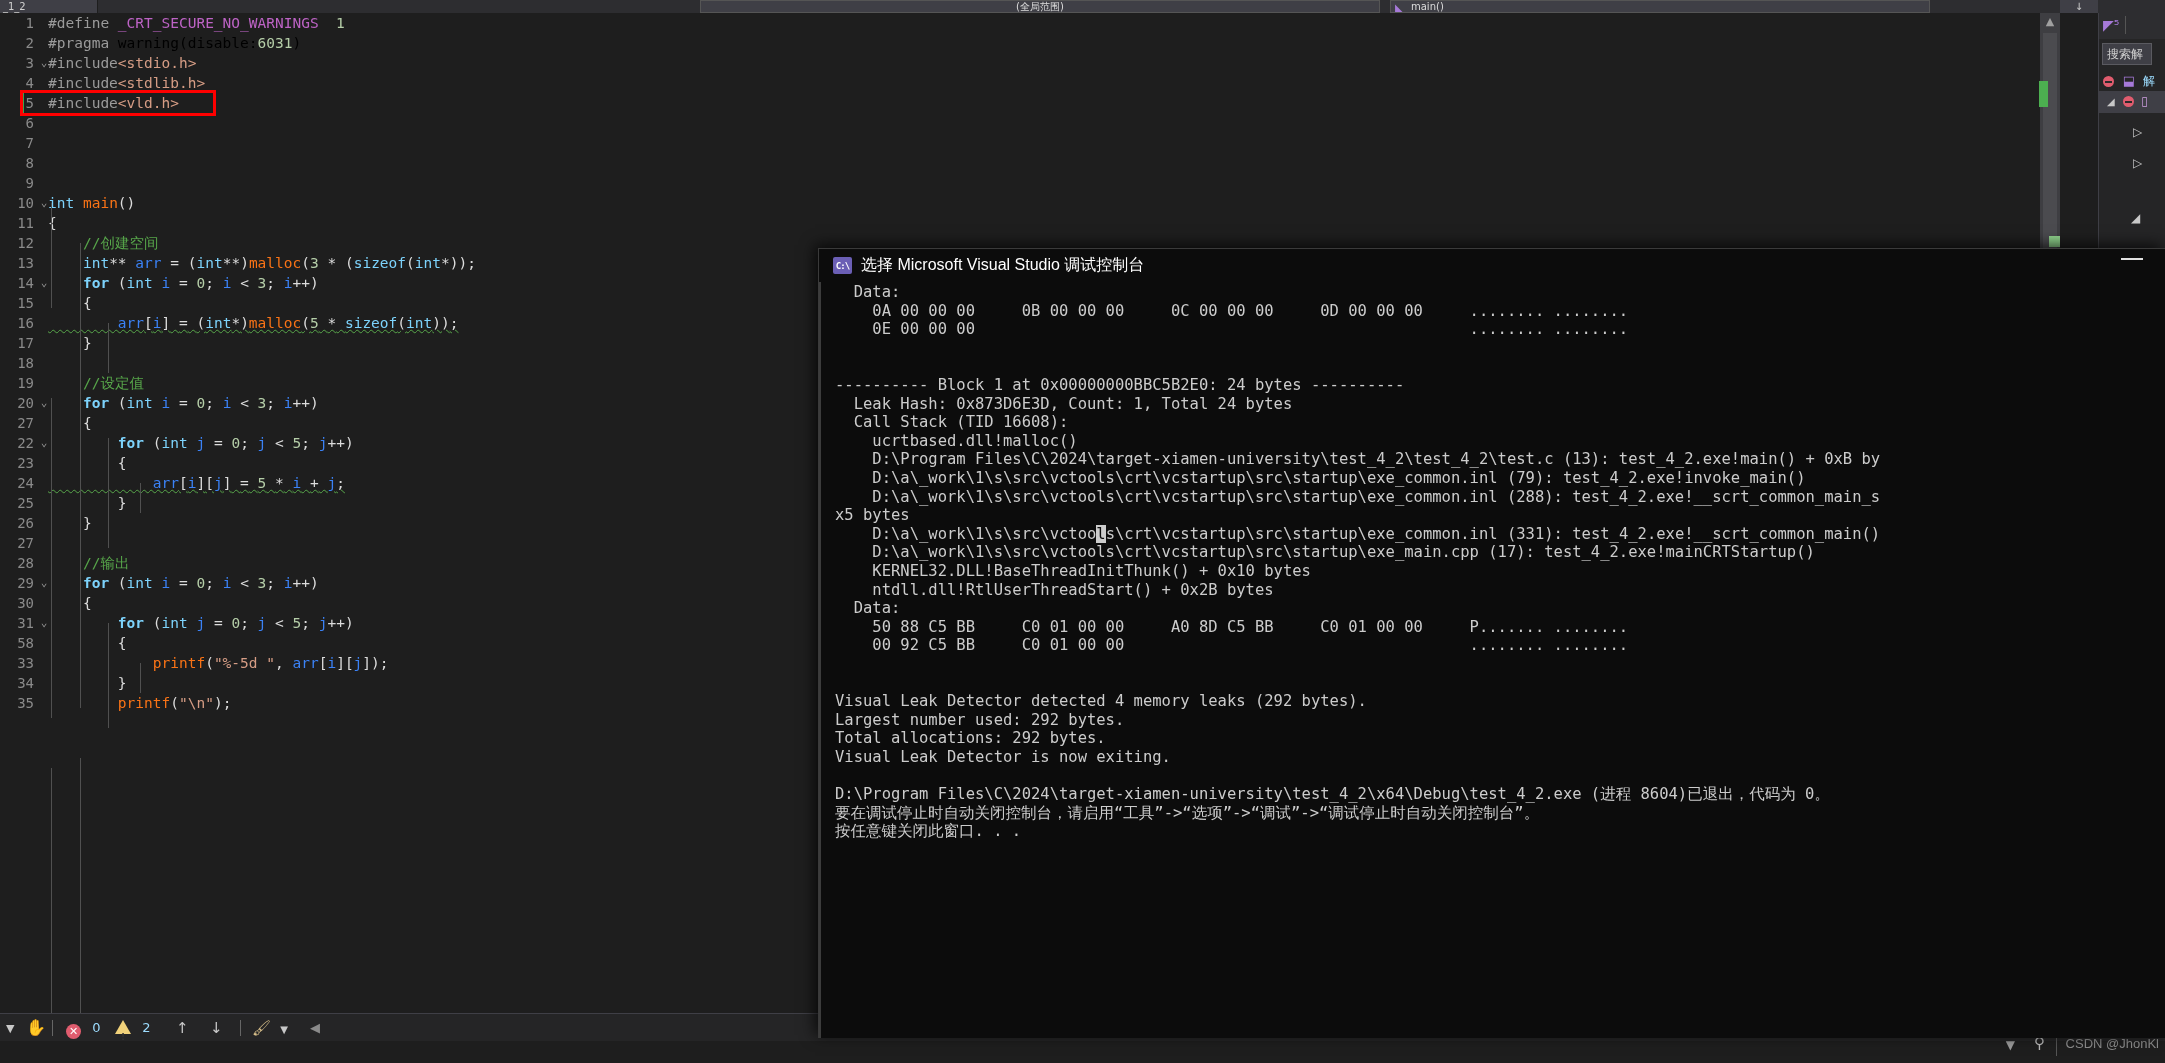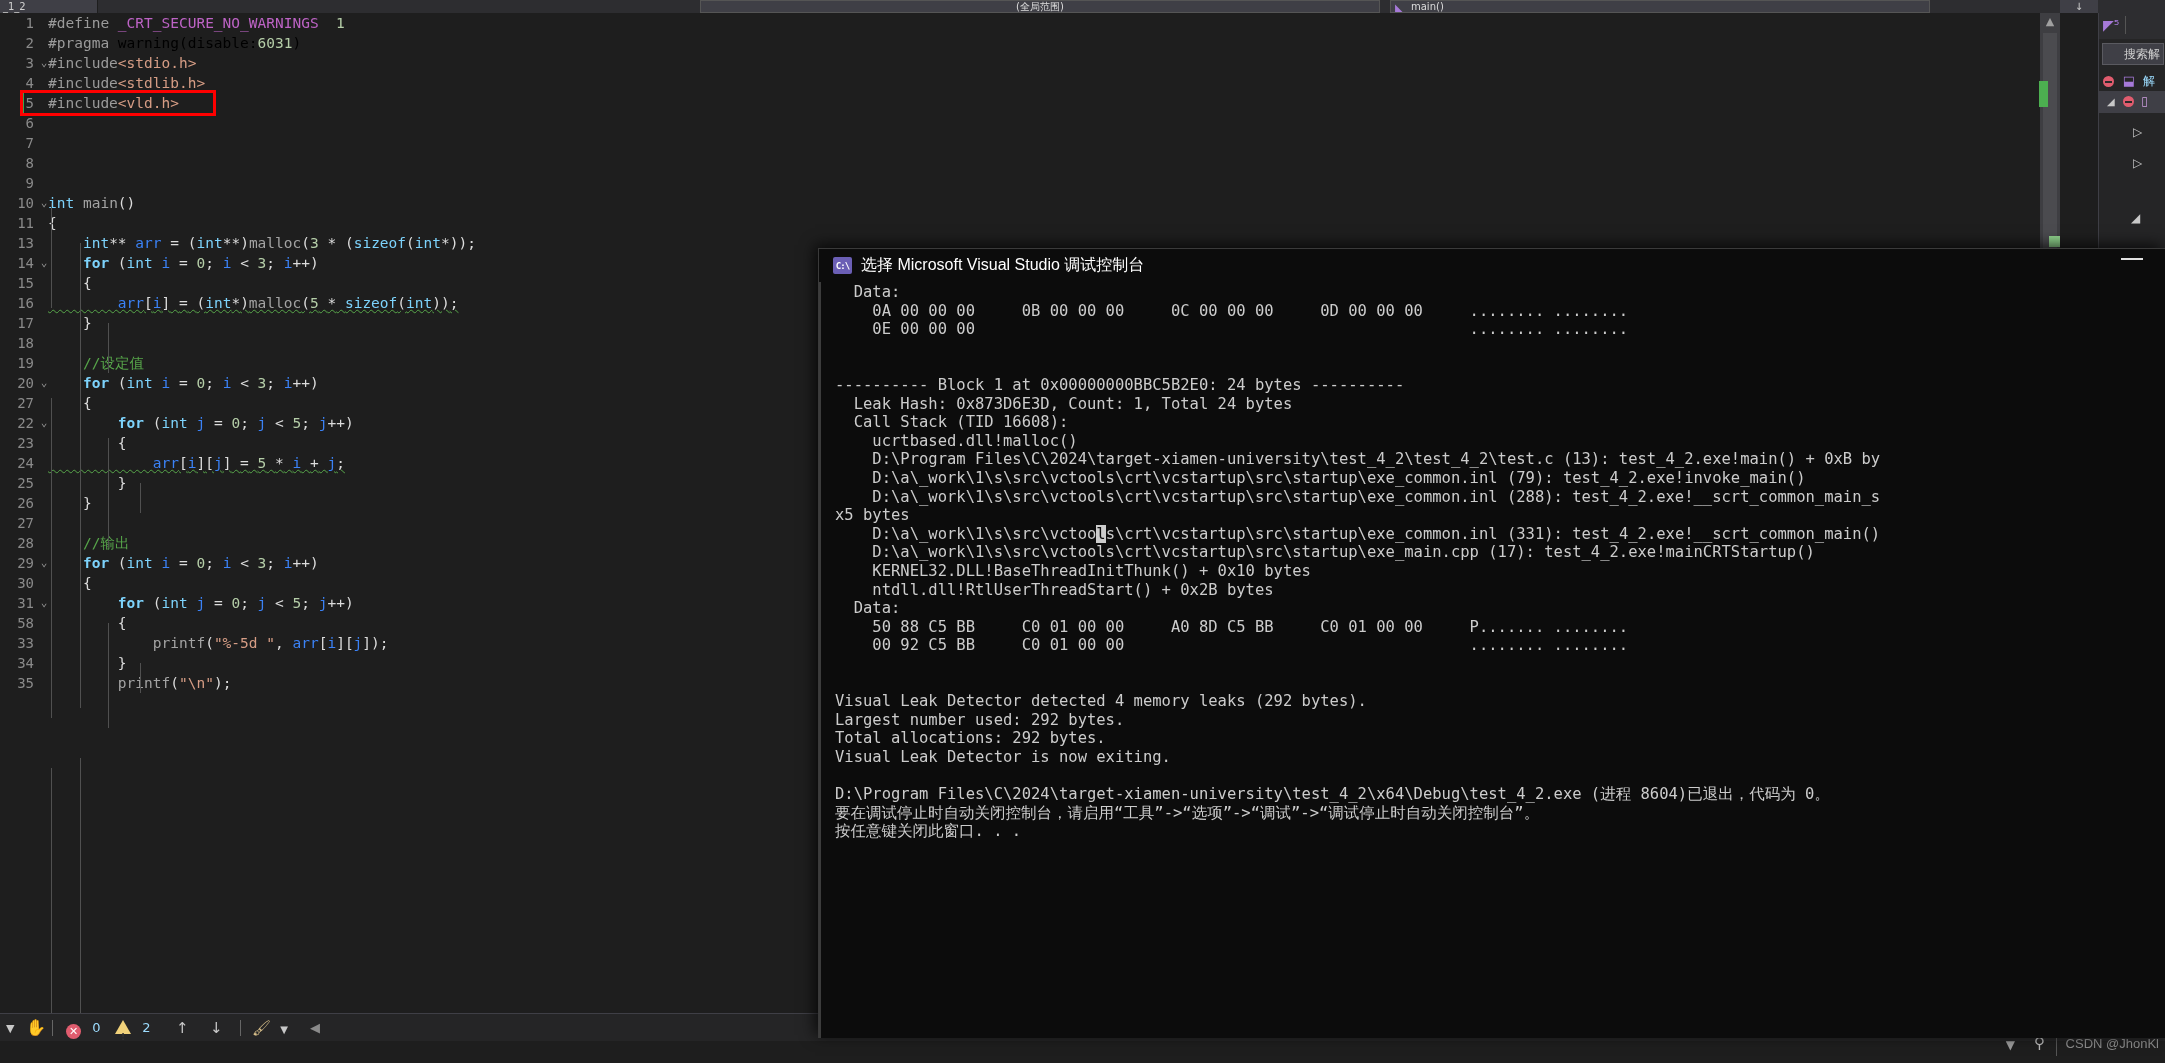--- a/index.html
+++ b/index.html
@@ -65,21 +65,21 @@
     position: absolute; width: 1px; background: #505050;
   }
 
   
   .c-pp      { color: #9b9b9b; }
   .c-macro   { color: #bd63c5; }
   .c-num     { color: #b5cea8; }
   .c-str     { color: #d69d85; }
   .c-kw      { color: #7dd3fc; }
   .c-kw2     { color: #7dd3fc; font-weight: bold; }
-  .c-fn      { color: #a3a3a3; }
+  .c-fn      { color: #f97316; }
   .c-var     { color: #3b82f6; }
   .c-cmt     { color: #57a64a; }
   .c-punct   { color: #dcdcdc; }
 
   .squiggle {
     text-decoration: underline;
     text-decoration-style: wavy;
     text-decoration-color: #57a64a;
     text-decoration-thickness: 1px;
   }
@@ -107,23 +107,23 @@
     position:absolute; left:6px; top:203px; width:11px; height:11px; background:#8fd18c;
   }
 
   
   .right-panel {
     position: absolute; left: 2098px; top: 13px; width: 67px; height: 1000px;
     background: #252526; border-left: 1px solid #3f3f46;
     font-size: 12px; color: #e8e8e8;
   }
   .rp-searchbox {
-    position:absolute; left:3px; top:30px; width:62px; height:22px;
+    position:absolute; left:3px; top:30px; width:50px; height:22px;
     background:#3f3f46; border:1px solid #5a5a60; color:#cfcfcf;
-    font-size:12px; line-height:20px; padding-left:21px; overflow:hidden; white-space:nowrap;
+    font-size:12px; line-height:20px; padding-left:4px; overflow:hidden; white-space:nowrap;
   }
   .rp-toolbar { position:absolute; left:0; top:0; width:67px; height:26px; background:#2d2d30; }
   .rp-vsicon { position:absolute; left:4px; top:4px; width:18px; height:16px; }
   .rp-item { position:absolute; white-space:nowrap; font-size:12px; }
   .err-dot {
     display:inline-block; width:11px; height:11px; border-radius:50%;
     background:#e05c6e; position:relative; vertical-align:middle;
   }
   .err-dot::after {
     content:''; position:absolute; left:2px; top:4.5px; width:7px; height:2px; background:#2b2b2b;
@@ -222,20 +222,21 @@
         <div class="code-line"><span class="lnum">2</span><span class="codetext"><span class="c-pp">#pragma</span> warning(disable:<span class="c-num">6031</span>)</span></div>
         <div class="code-line"><span class="lnum">3</span><span class="glyphmargin-fold">⌄</span><span class="codetext"><span class="c-pp">#include</span><span class="c-str">&lt;stdio.h&gt;</span></span></div>
         <div class="code-line"><span class="lnum">4</span><span class="codetext"><span class="c-pp">#include</span><span class="c-str">&lt;stdlib.h&gt;</span></span></div>
         <div class="code-line"><span class="lnum">5</span><span class="chg-green"></span><span class="codetext"><span class="c-pp">#include</span><span class="c-str">&lt;vld.h&gt;</span></span></div>
         <div class="code-line"><span class="lnum">6</span><span class="codetext"></span></div>
         <div class="code-line"><span class="lnum">7</span><span class="codetext"></span></div>
         <div class="code-line"><span class="lnum">8</span><span class="codetext"></span></div>
         <div class="code-line"><span class="lnum">9</span><span class="codetext"></span></div>
         <div class="code-line"><span class="lnum">10</span><span class="glyphmargin-fold">⌄</span><span class="codetext"><span class="c-kw">int</span> <span class="c-fn">main</span><span class="c-punct">(</span><span class="c-punct">)</span></span></div>
         <div class="code-line"><span class="lnum">11</span><span class="codetext"><span class="c-punct">{</span></span></div>
+        <div class="code-line"><span class="lnum">12</span><span class="codetext">    <span class="c-cmt">//创建空间</span></span></div>
         <div class="code-line"><span class="lnum">13</span><span class="codetext">    <span class="c-kw">int</span><span class="c-punct">*</span><span class="c-punct">*</span> <span class="c-var">arr</span> <span class="c-punct">=</span> <span class="c-punct">(</span><span class="c-kw">int</span><span class="c-punct">*</span><span class="c-punct">*</span><span class="c-punct">)</span><span class="c-fn">malloc</span><span class="c-punct">(</span><span class="c-num">3</span> <span class="c-punct">*</span> <span class="c-punct">(</span><span class="c-kw">sizeof</span><span class="c-punct">(</span><span class="c-kw">int</span><span class="c-punct">*</span><span class="c-punct">)</span><span class="c-punct">)</span><span class="c-punct">;</span></span></div>
         <div class="code-line"><span class="lnum">14</span><span class="glyphmargin-fold">⌄</span><span class="codetext">    <span class="c-kw2">for</span> <span class="c-punct">(</span><span class="c-kw">int</span> <span class="c-var">i</span> <span class="c-punct">=</span> <span class="c-num">0</span><span class="c-punct">;</span> <span class="c-var">i</span> <span class="c-punct">&lt;</span> <span class="c-num">3</span><span class="c-punct">;</span> <span class="c-var">i</span><span class="c-punct">+</span><span class="c-punct">+</span><span class="c-punct">)</span></span></div>
         <div class="code-line"><span class="lnum">15</span><span class="codetext">    <span class="c-punct">{</span></span></div>
         <div class="code-line"><span class="lnum">16</span><span class="codetext squiggle">        <span class="c-var">arr</span><span class="c-punct">[</span><span class="c-var">i</span><span class="c-punct">]</span> <span class="c-punct">=</span> <span class="c-punct">(</span><span class="c-kw">int</span><span class="c-punct">*</span><span class="c-punct">)</span><span class="c-fn">malloc</span><span class="c-punct">(</span><span class="c-num">5</span> <span class="c-punct">*</span> <span class="c-kw">sizeof</span><span class="c-punct">(</span><span class="c-kw">int</span><span class="c-punct">)</span><span class="c-punct">)</span><span class="c-punct">;</span></span></div>
         <div class="code-line"><span class="lnum">17</span><span class="codetext">    <span class="c-punct">}</span></span></div>
         <div class="code-line"><span class="lnum">18</span><span class="codetext"></span></div>
         <div class="code-line"><span class="lnum">19</span><span class="codetext">    <span class="c-cmt">//设定值</span></span></div>
         <div class="code-line"><span class="lnum">20</span><span class="glyphmargin-fold">⌄</span><span class="codetext">    <span class="c-kw2">for</span> <span class="c-punct">(</span><span class="c-kw">int</span> <span class="c-var">i</span> <span class="c-punct">=</span> <span class="c-num">0</span><span class="c-punct">;</span> <span class="c-var">i</span> <span class="c-punct">&lt;</span> <span class="c-num">3</span><span class="c-punct">;</span> <span class="c-var">i</span><span class="c-punct">+</span><span class="c-punct">+</span><span class="c-punct">)</span></span></div>
         <div class="code-line"><span class="lnum">27</span><span class="codetext">    <span class="c-punct">{</span></span></div>
         <div class="code-line"><span class="lnum">22</span><span class="glyphmargin-fold">⌄</span><span class="codetext">        <span class="c-kw2">for</span> <span class="c-punct">(</span><span class="c-kw">int</span> <span class="c-var">j</span> <span class="c-punct">=</span> <span class="c-num">0</span><span class="c-punct">;</span> <span class="c-var">j</span> <span class="c-punct">&lt;</span> <span class="c-num">5</span><span class="c-punct">;</span> <span class="c-var">j</span><span class="c-punct">+</span><span class="c-punct">+</span><span class="c-punct">)</span></span></div>

